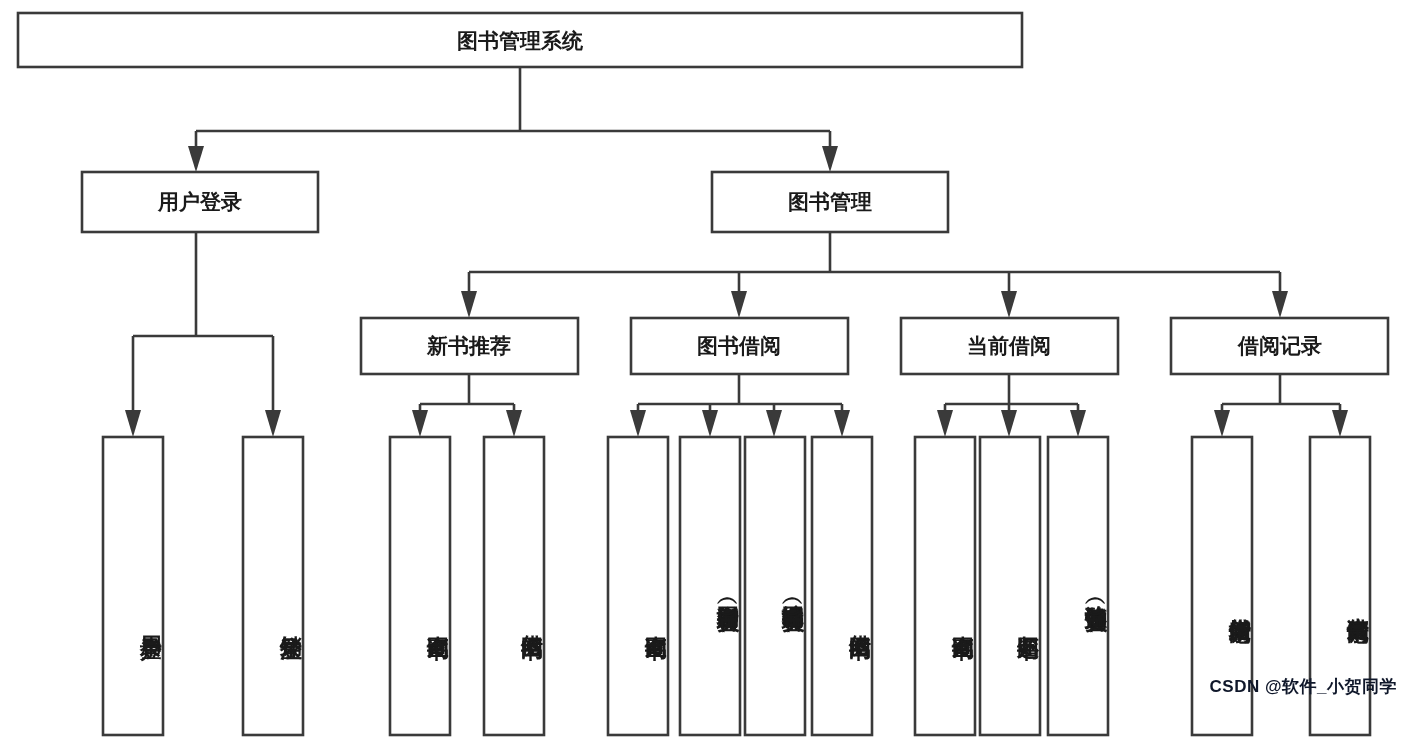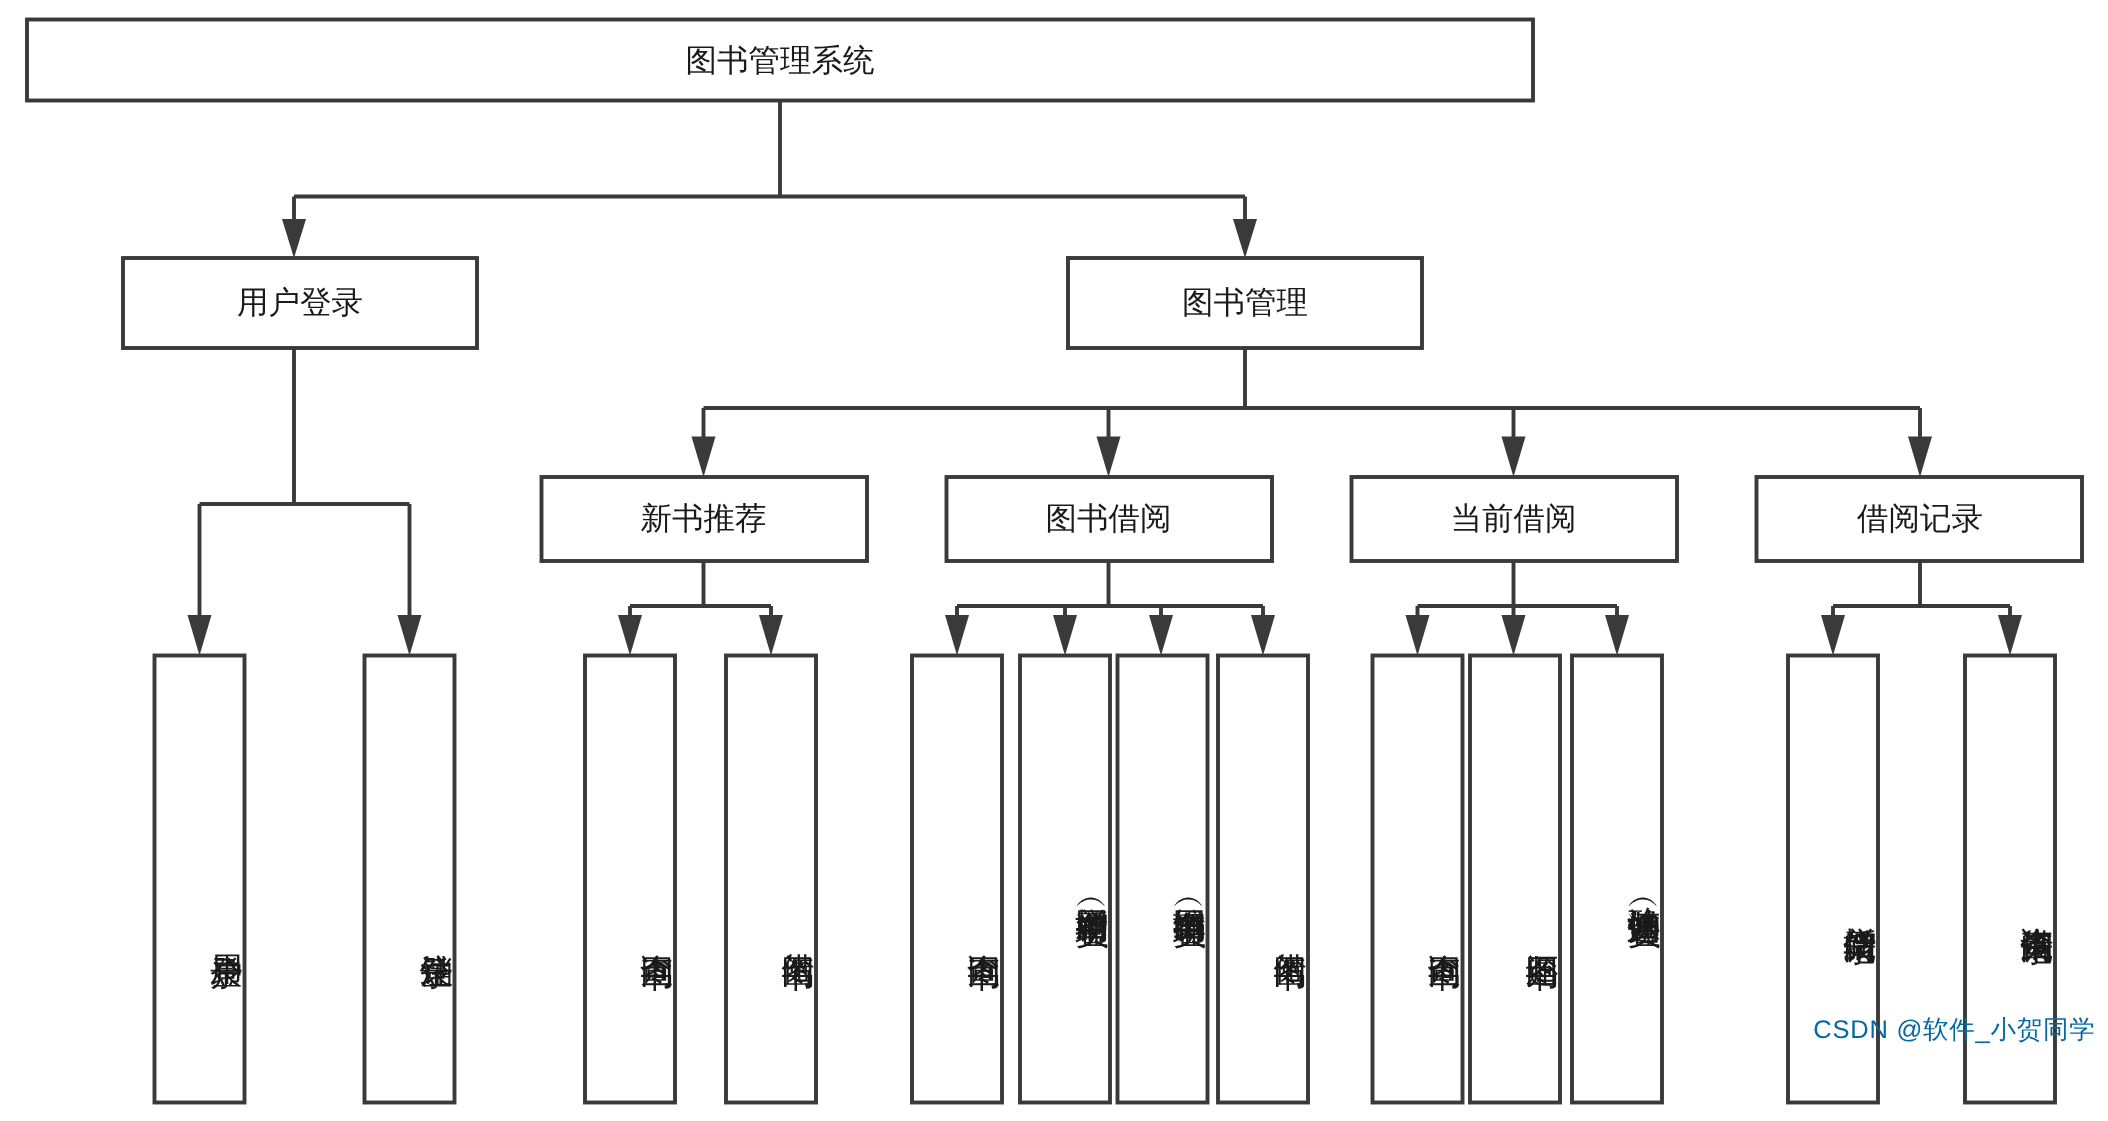--- a/index.html
+++ b/index.html
@@ -11,20 +11,21 @@
     width: 1405px;
     height: 747px;
     font-family: "Liberation Sans", "DejaVu Sans", sans-serif;
     overflow: hidden;
     position: relative;
   }
   #diagram-root {
     position: relative;
     width: 1405px;
     height: 702px;
+    font-weight: bold;
   }
   svg.flow {
     position: absolute;
     top: 0;
     left: 0;
     width: 1405px;
     height: 747px;
   }
   .box-rect {
     fill: #ffffff;
@@ -62,21 +63,21 @@
     justify-content: center;
     white-space: nowrap;
     pointer-events: none;
   }
   .watermark {
     position: absolute;
     right: 8px;
     bottom: 4px;
     font-family: "Liberation Sans", "DejaVu Sans", sans-serif;
     font-size: 17px;
-    color: #0369a1;
+    color: #0f172a;
     white-space: nowrap;
     letter-spacing: 0.5px;
   }
 </style>
 </head>
 <body>
 
 <div id="diagram-root">
 
   <svg class="flow" viewBox="0 0 1405 747" xmlns="http://www.w3.org/2000/svg">

